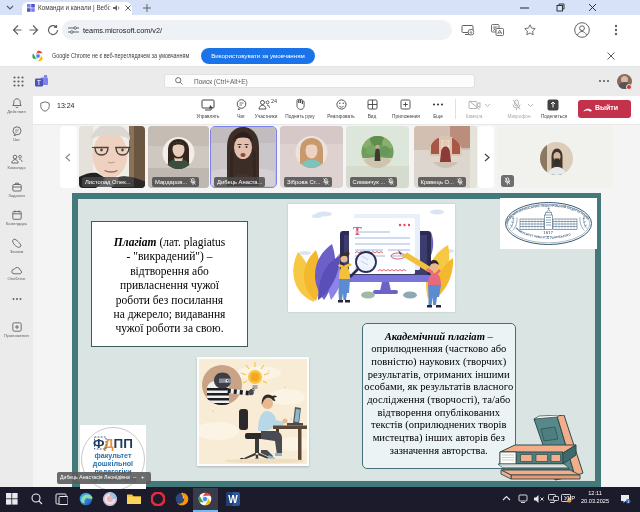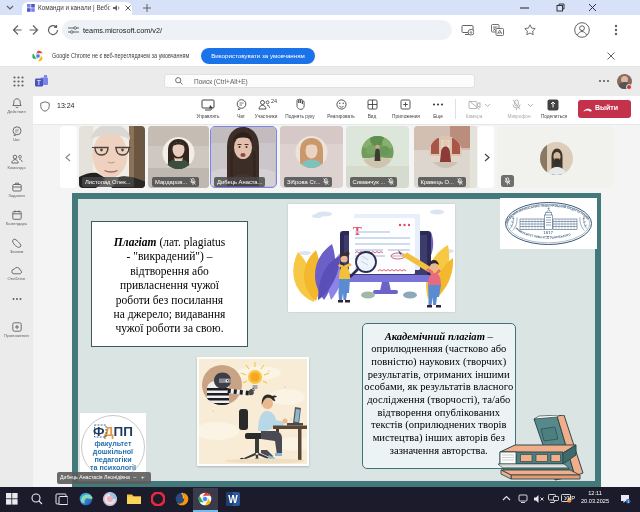--- a/index.html
+++ b/index.html
@@ -630,21 +630,21 @@
             <circle cx="58" ccy="101" cy="101" r="2.2"></circle>
             <circle cx="72" cy="101" r="2.2"></circle>
           </g>
 
     <path d="M62 72l14 0c4 0 7 3 7 7l0 17h-5l-2-14-14-2z" fill="#4a4a52"></path>
     <path d="M76 94h7v3h-7z" fill="#8ab8d0"></path>
           <path d="M62 91h6l6 6-1 2-7-3-4-2z" fill="#4a4a52"></path>
           <path d="M70 96l6 3v2h-8z" fill="#8ab8d0"></path>
     <ellipse cx="66" cy="102" rx="40" ry="2.5" fill="#efdfc0"></ellipse>
   </svg></div>
-  <div class="abs" id="fdpp" style="left:2px;top:214px;width:66px;height:64px;background:#fff;overflow:hidden">
+  <div class="abs" id="fdpp" style="left:2px;top:226px;width:66px;height:64px;background:#fff;overflow:hidden">
     <svg width="66" height="64" viewBox="0 0 66 64">
       <circle cx="33" cy="34" r="31.5" fill="none" stroke="#b0b0b0" stroke-width=".7"></circle>
       <text x="33" y="23" text-anchor="middle" font-family="Liberation Sans,sans-serif" font-weight="bold" font-size="13.5"><tspan fill="#1e3a5f">Ф</tspan><tspan fill="#e8953c">Д</tspan><tspan fill="#1e3a5f">ПП</tspan></text>
       <rect x="14.5" y="12" width="11.5" height="12" fill="none" stroke="#1e3a5f" stroke-width=".8" stroke-dasharray="1.8 1.3"></rect>
       <g text-anchor="middle" font-family="Liberation Sans,sans-serif" font-weight="bold" font-size="7.2" fill="#2771ae">
         <text x="33" y="33">факультет</text>
         <text x="33" y="41">дошкільної</text>
         <text x="33" y="49">педагогіки</text>
         <text x="33" y="57">та психології</text>
       </g>

